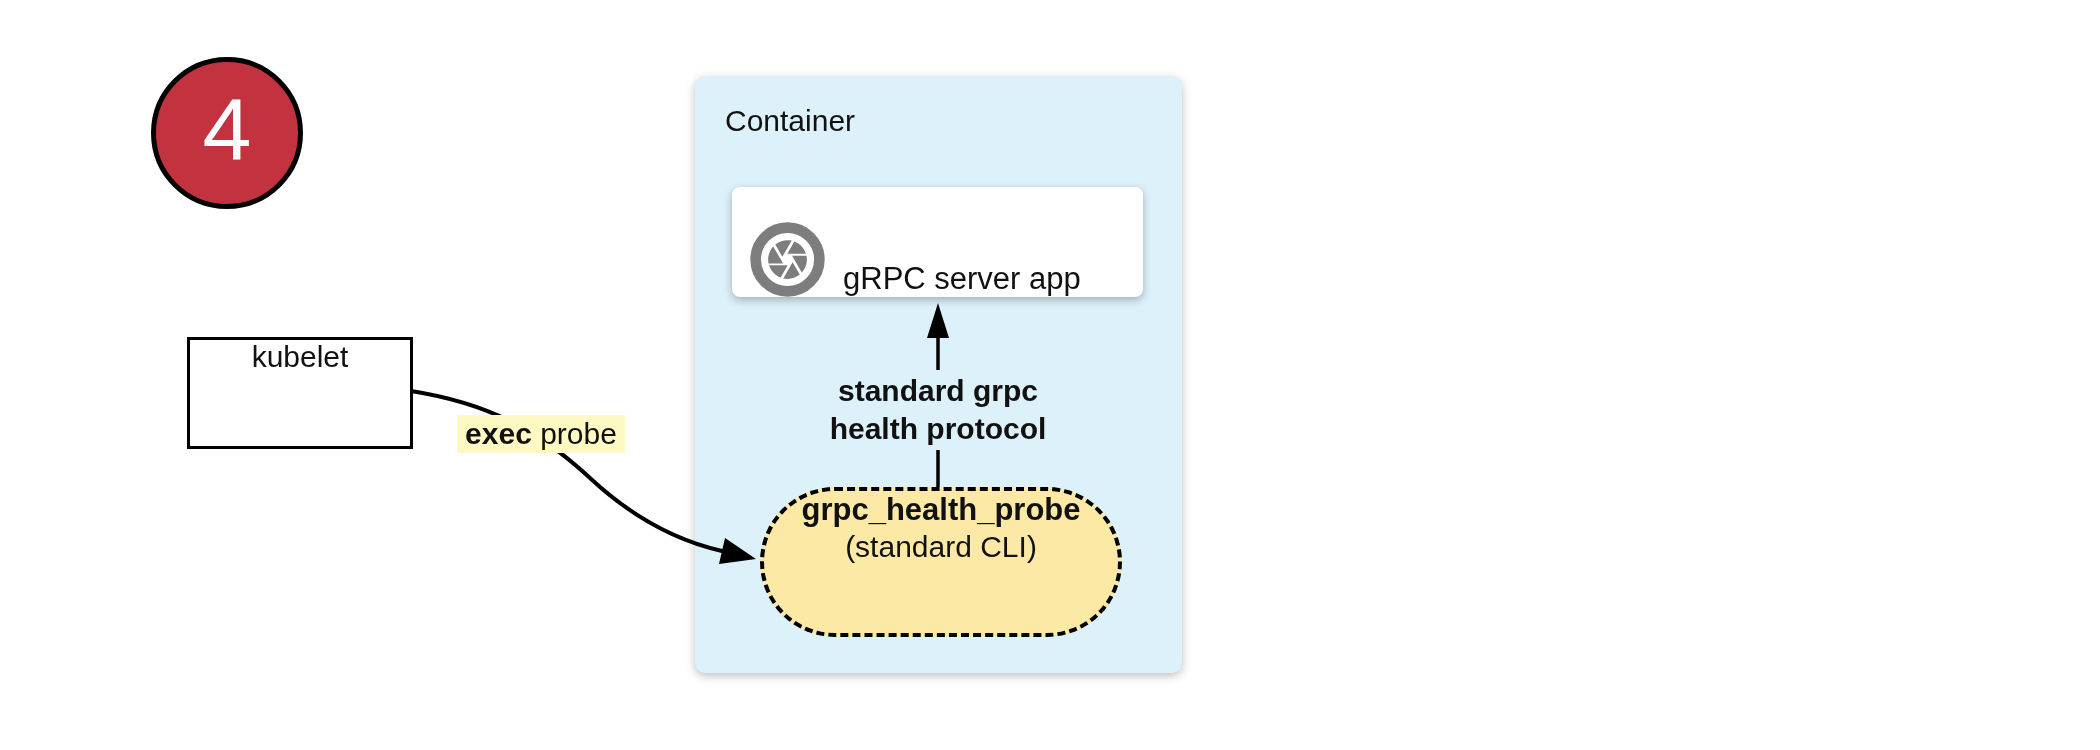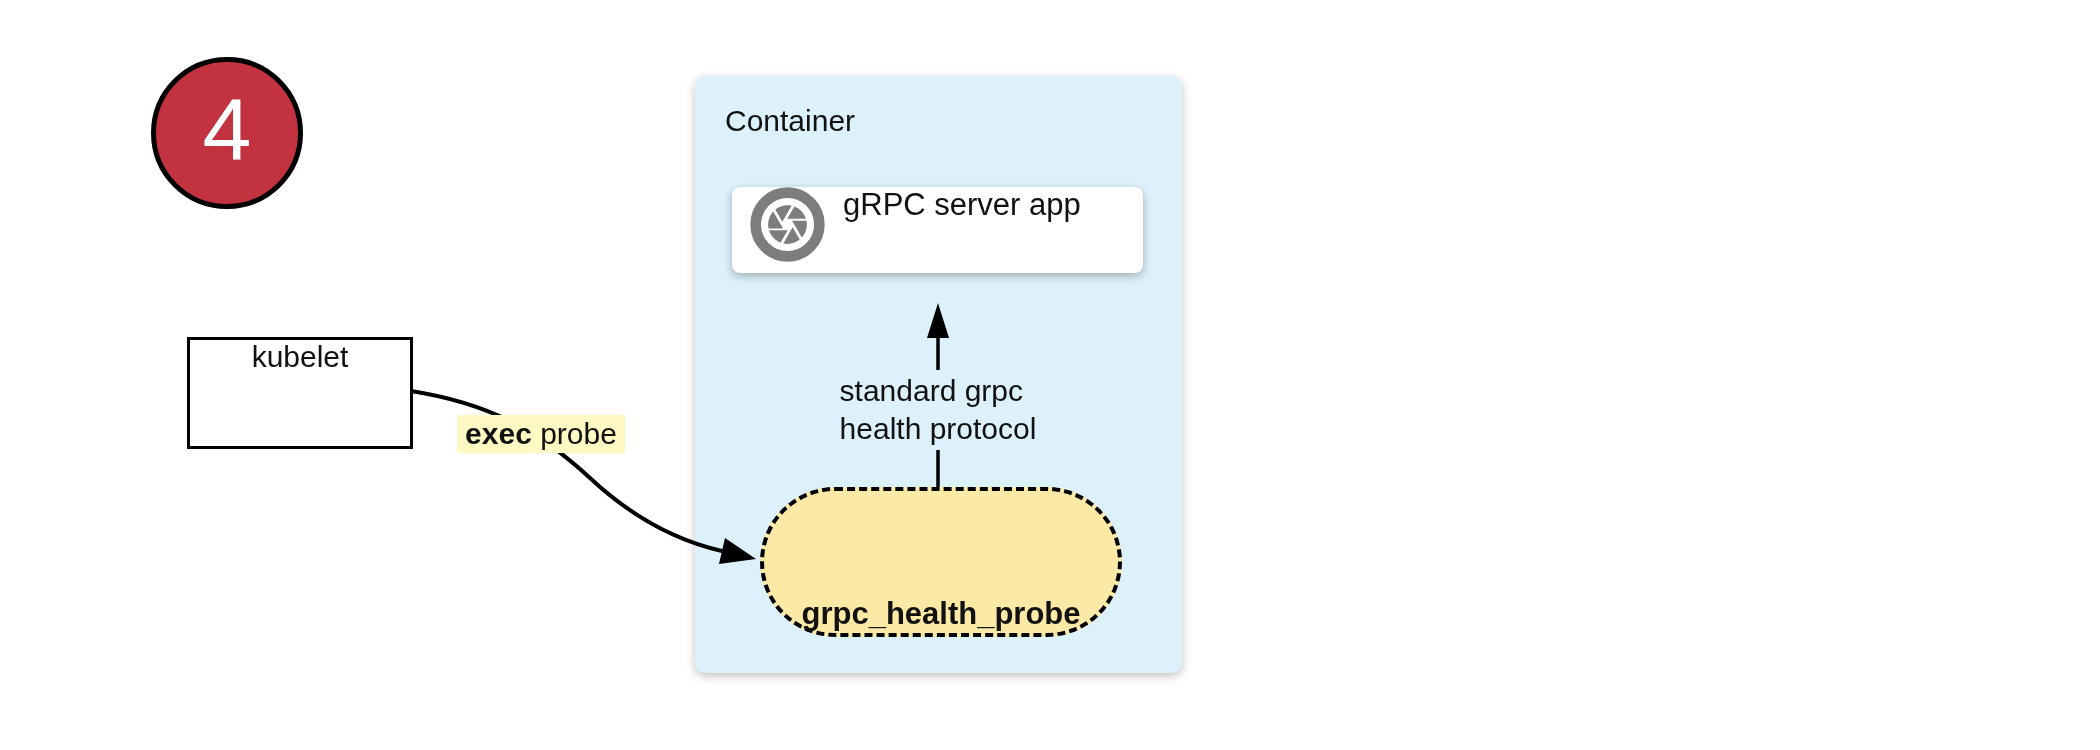--- a/index.html
+++ b/index.html
@@ -69,58 +69,60 @@
     position: absolute;
     left: 725px; top: 104px;
     font-size: 30px;
     z-index: 3;
   }
 
   
   .server-card {
     position: absolute;
     left: 732px; top: 187px;
-    width: 411px; height: 86px;
+    width: 411px; height: 110px;
     background: var(--card-white);
     border-radius: 8px;
     box-shadow: 0 3px 8px rgba(0,0,0,0.28);
-    display: flex; align-items: flex-start;
+    display: flex; align-items: flex-end;
     padding-left: 18px;
     gap: 18px;
     z-index: 3;
   }
   .server-card .label { font-size: 31px; }
   .aperture { width: 75px; height: 75px; flex: 0 0 75px; }
 
   
   .probe-pill {
     position: absolute;
     left: 760px; top: 487px;
     width: 362px; height: 150px;
     background: var(--pill-yellow);
     border: 4px dashed #000000;
     border-radius: 75px;
     display: flex; flex-direction: column;
-    align-items: center; justify-content: flex-end;
+    align-items: center; justify-content: flex-start;
     z-index: 3;
   }
   .probe-pill .title { font-size: 31px; font-weight: bold; line-height: 38px; }
   .probe-pill .subtitle { font-size: 30px; line-height: 36px; }
 
   
   .protocol-label {
     position: absolute;
     left: 938px; top: 370px;
     transform: translateX(-50%);
     background: var(--container-blue);
     font-size: 30px;
     line-height: 38px;
+    text-align: center;
     white-space: pre-line;
     padding: 2px 8px;
     z-index: 3;
+    font-weight: bold;
   }
   .exec-label {
     position: absolute;
     left: 541px; top: 415px;
     transform: translateX(-50%);
     background: #fef9c3;
     font-size: 30px;
     white-space: pre;
     padding: 2px 8px;
     z-index: 3;
@@ -186,16 +188,17 @@
       </g>
     </svg>
     <span class="label">gRPC server app</span>
   </div>
 
   <div class="protocol-label">standard grpc
 health protocol</div>
 
   <div class="probe-pill">
     <div class="title">grpc_health_probe</div>
+    <div class="subtitle">(standard CLI)</div>
   </div>
 
 
 </div>
 
 </body></html>

